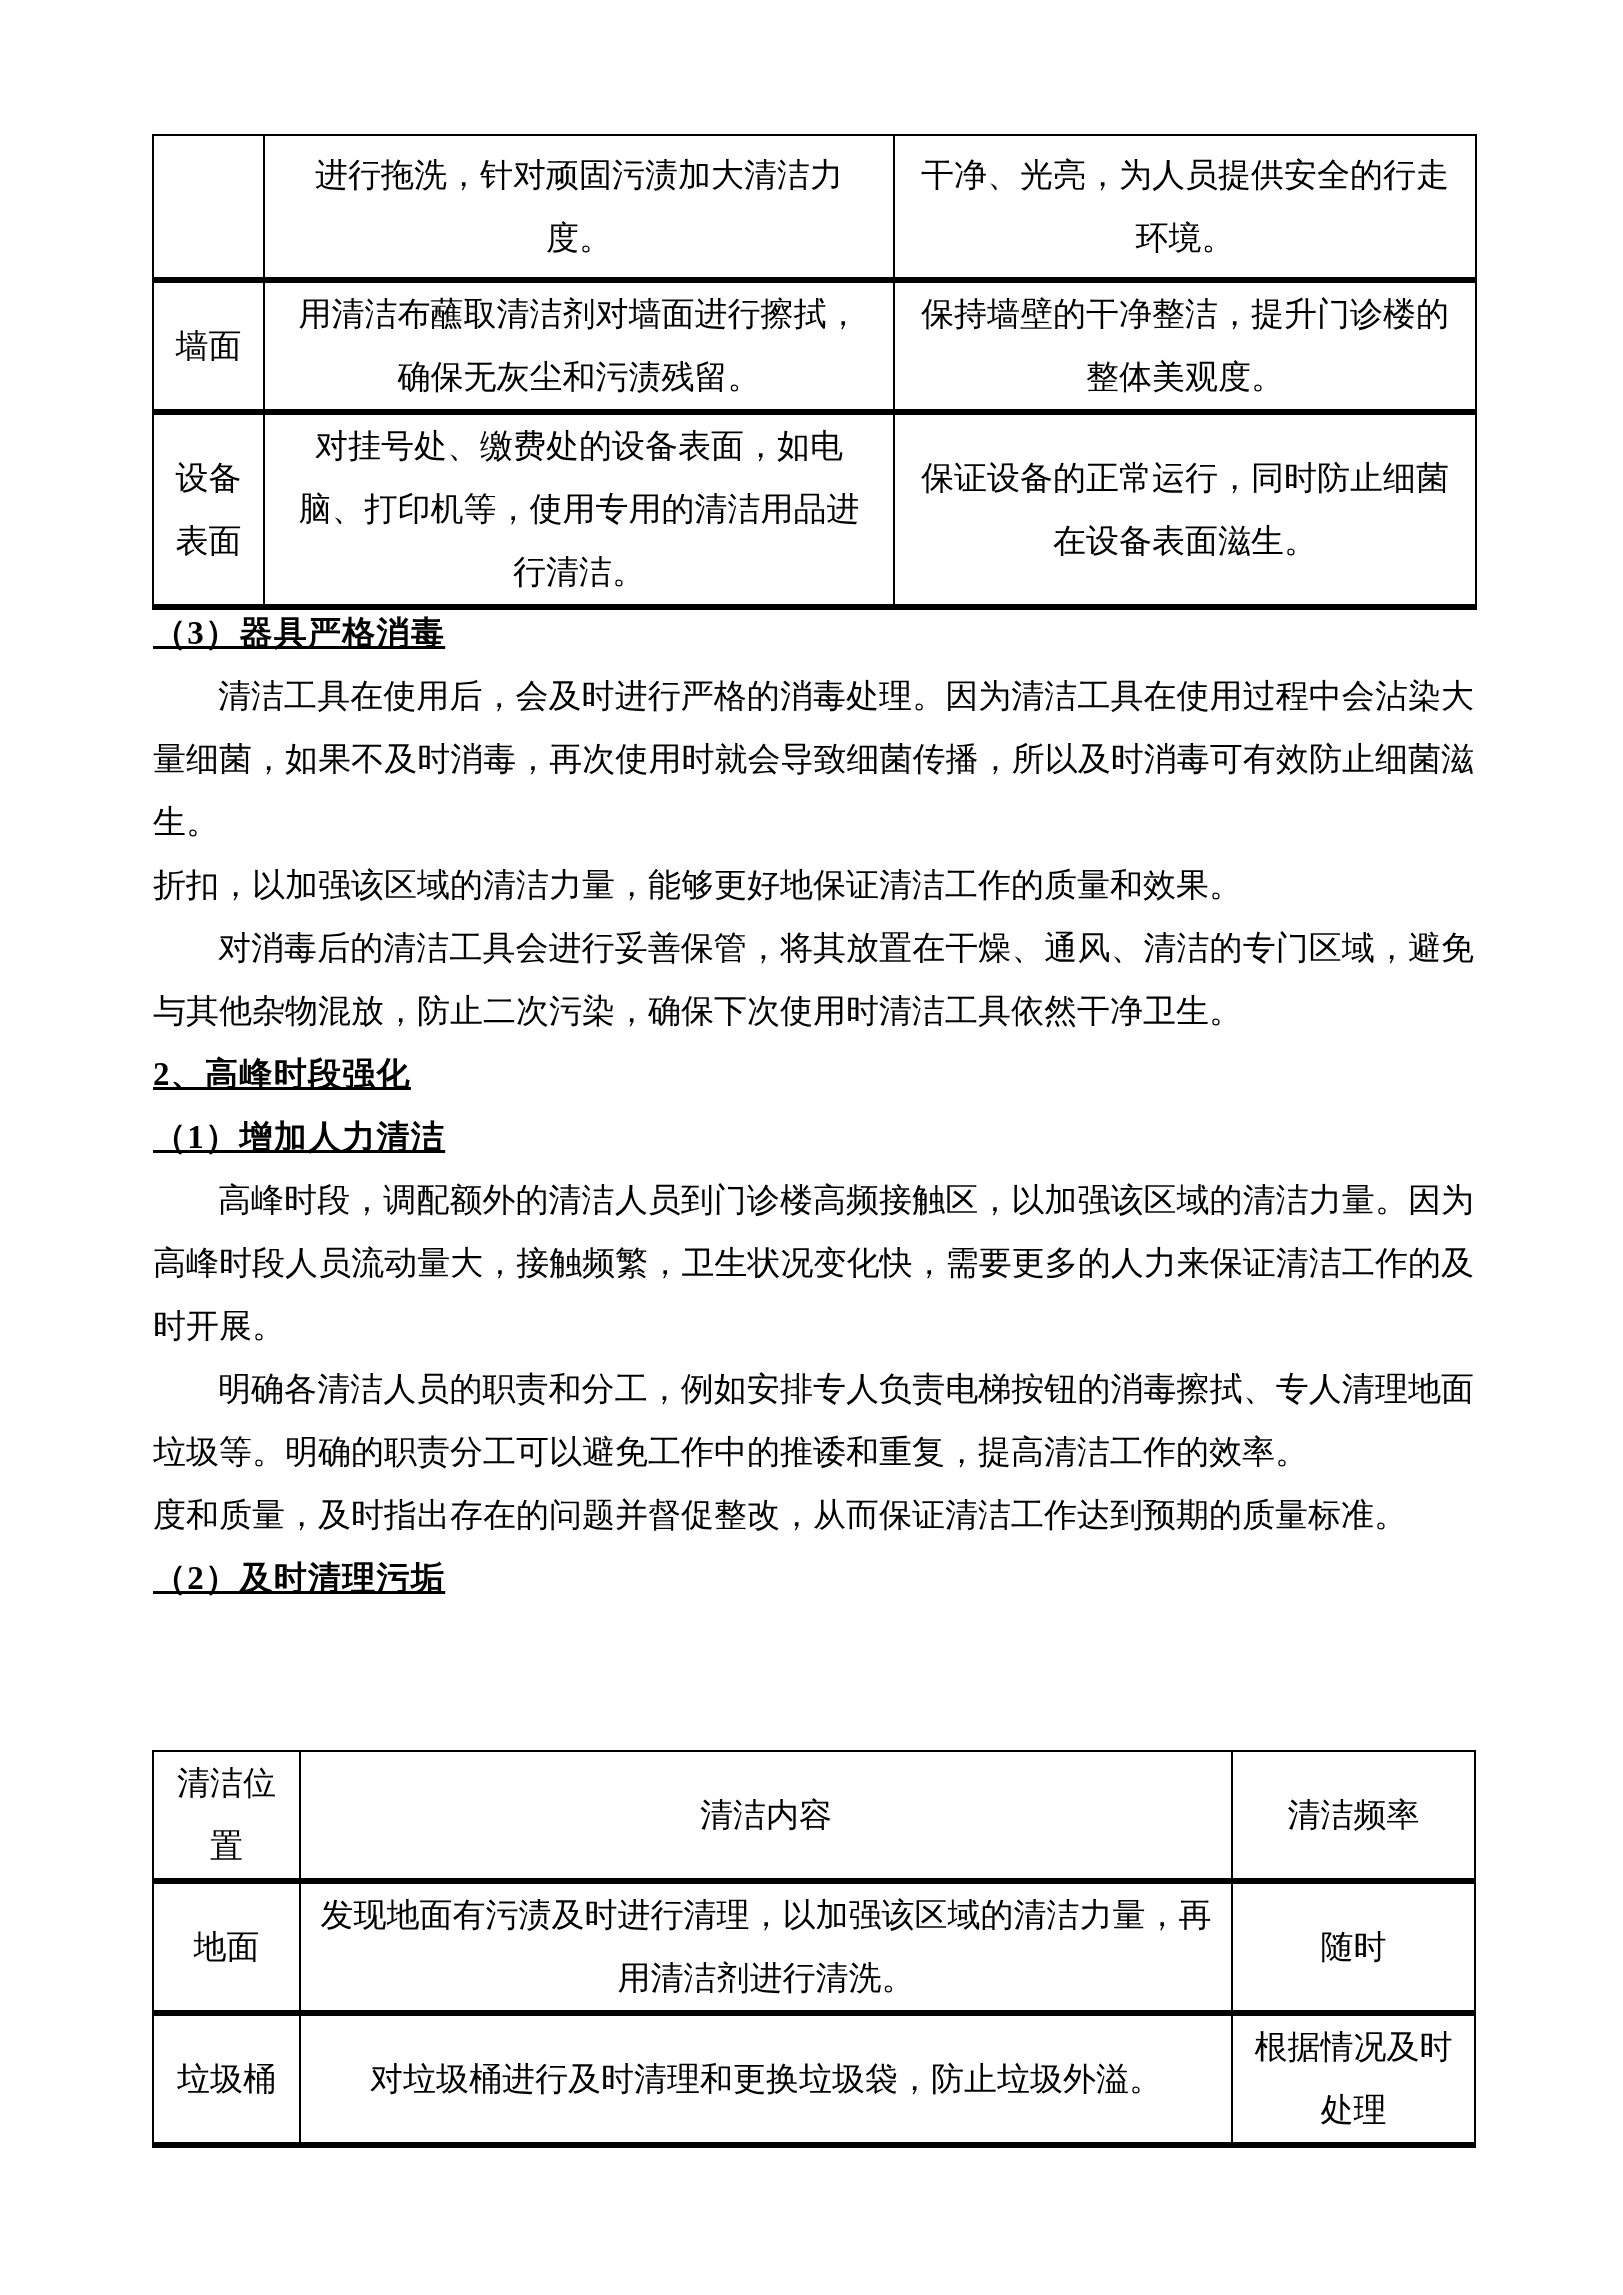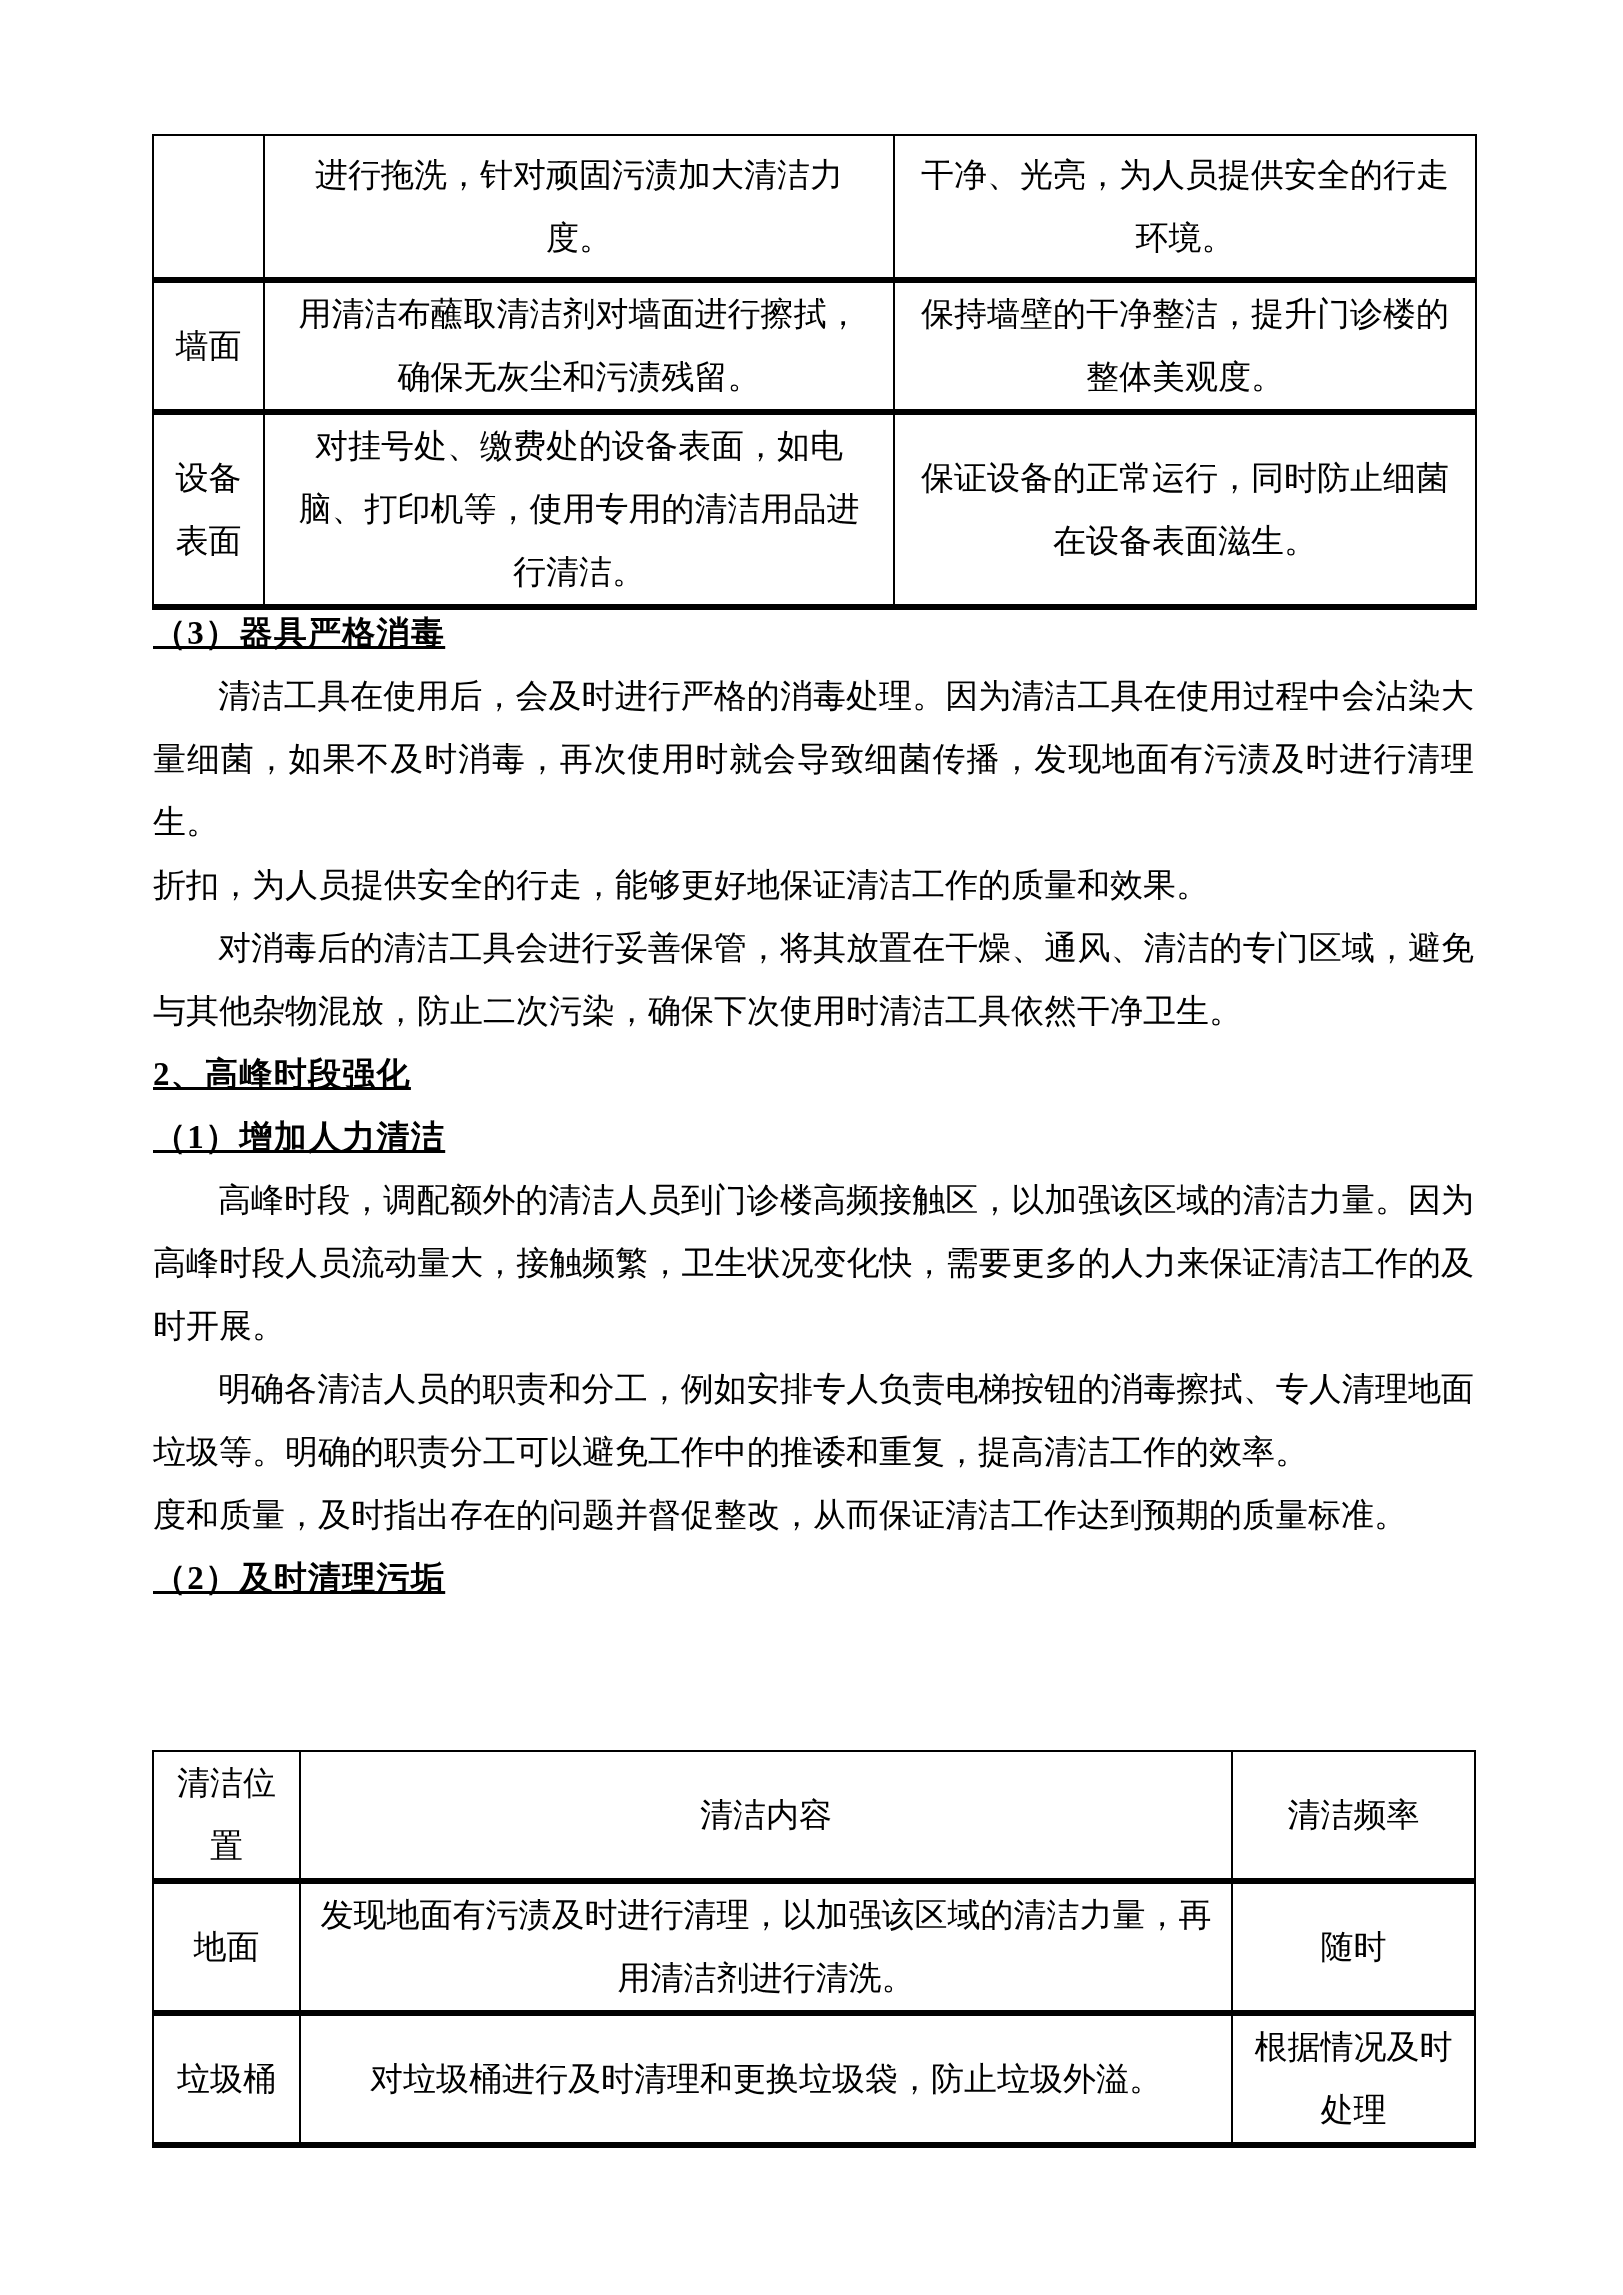--- a/index.html
+++ b/index.html
@@ -115,24 +115,24 @@
         <div class="cell-line">在设备表面滋生。</div>
       </td>
     </tr>
   </tbody>
     </table>
 
   <div class="bodytext">
     <div class="line heading">（3）器具严格消毒</div>
 
     <div class="line jl first">清洁工具在使用后，会及时进行严格的消毒处理。因为清洁工具在使用过程中会沾染大</div>
-    <div class="line jl">量细菌，如果不及时消毒，再次使用时就会导致细菌传播，发现地面有污渍及时进行清理</div>
+    <div class="line jl">量细菌，如果不及时消毒，再次使用时就会导致细菌传播，所以及时消毒可有效防止细菌滋</div>
     <div class="line">生。</div>
 
-    <div class="line">折扣，为人员提供安全的行走，能够更好地保证清洁工作的质量和效果。</div>
+    <div class="line">折扣，以加强该区域的清洁力量，能够更好地保证清洁工作的质量和效果。</div>
 
     <div class="line jl first">对消毒后的清洁工具会进行妥善保管，将其放置在干燥、通风、清洁的专门区域，避免</div>
     <div class="line">与其他杂物混放，防止二次污染，确保下次使用时清洁工具依然干净卫生。</div>
 
     <div class="line heading">2、高峰时段强化</div>
     <div class="line heading">（1）增加人力清洁</div>
 
     <div class="line jl first">高峰时段，调配额外的清洁人员到门诊楼高频接触区，以加强该区域的清洁力量。因为</div>
     <div class="line jl">高峰时段人员流动量大，接触频繁，卫生状况变化快，需要更多的人力来保证清洁工作的及</div>
     <div class="line">时开展。</div>

